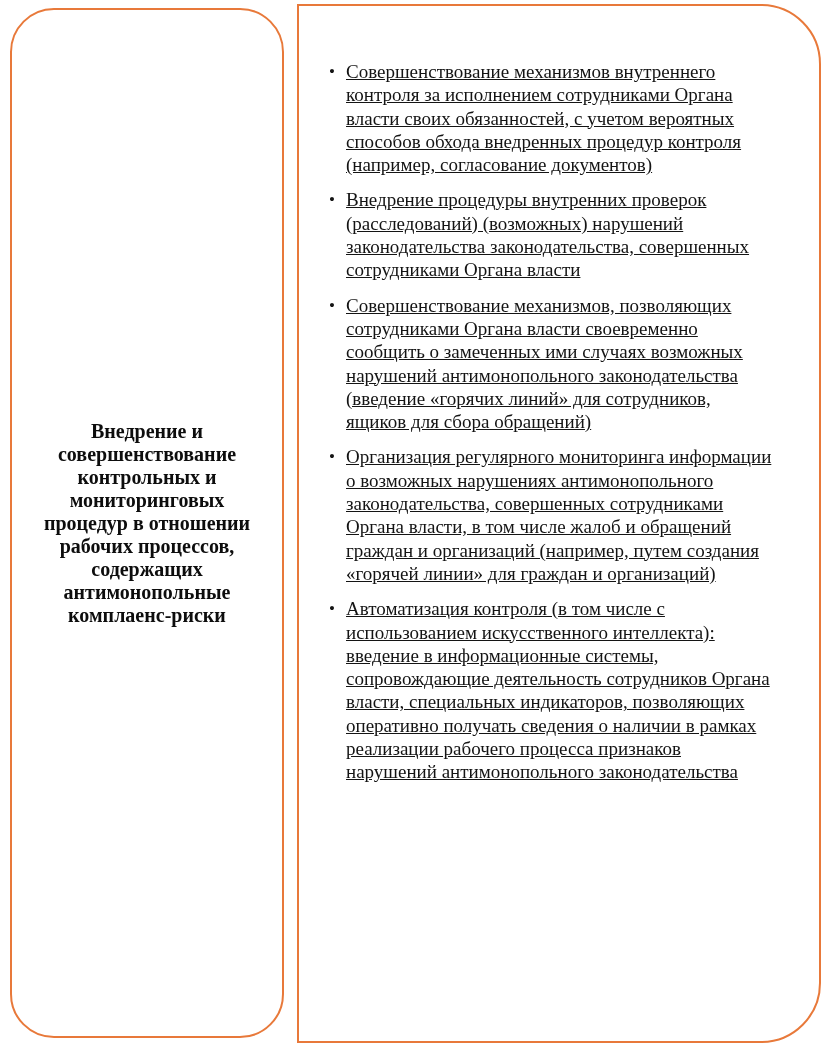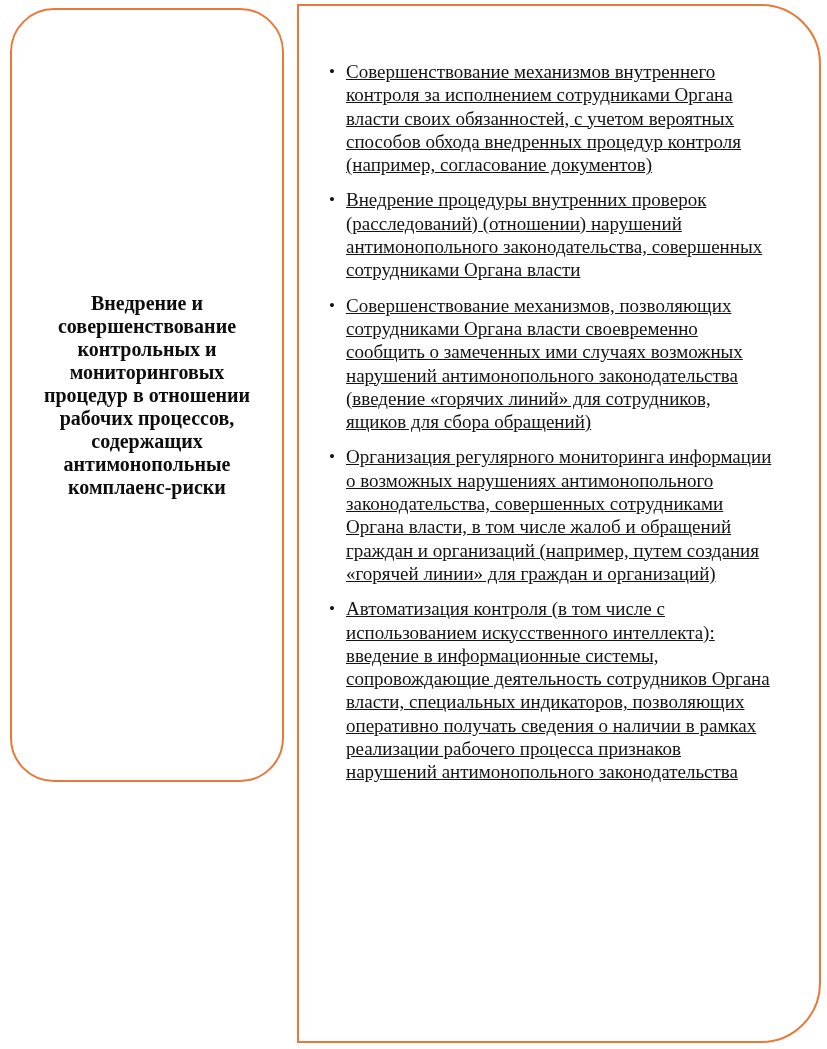--- a/index.html
+++ b/index.html
@@ -17,21 +17,21 @@
   }
   .canvas {
     position: absolute;
     inset: 0;
   }
   .left-box {
     position: absolute;
     left: 10px;
     top: 8px;
     width: 274px;
-    height: 774px;
+    height: 1030px;
     box-sizing: border-box;
     border: 2px solid #E8793A;
     border-radius: 44px;
     background: #ffffff;
     display: flex;
     align-items: center;
     justify-content: center;
     padding: 0 20px;
   }
   .left-box .title {
@@ -83,21 +83,21 @@
   </div>
 
   <div class="right-box">
     <div>
         <div class="bullet-item">
           <span class="marker">•</span>
           <span class="btext">Совершенствование механизмов внутреннего контроля за исполнением сотрудниками Органа власти своих обязанностей, с учетом вероятных способов обхода внедренных процедур контроля (например, согласование документов)</span>
         </div>
         <div class="bullet-item">
           <span class="marker">•</span>
-          <span class="btext">Внедрение процедуры внутренних проверок (расследований) (отношении) нарушений антимонопольного законодательства, совершенных сотрудниками Органа власти</span>
+          <span class="btext">Внедрение процедуры внутренних проверок (расследований) (возможных) нарушений законодательства законодательства, совершенных сотрудниками Органа власти</span>
         </div>
         <div class="bullet-item">
           <span class="marker">•</span>
           <span class="btext">Совершенствование механизмов, позволяющих сотрудниками Органа власти своевременно сообщить о замеченных ими случаях возможных нарушений антимонопольного законодательства (введение «горячих линий» для сотрудников, ящиков для сбора обращений)</span>
         </div>
         <div class="bullet-item">
           <span class="marker">•</span>
           <span class="btext">Организация регулярного мониторинга информации о возможных нарушениях антимонопольного законодательства, совершенных сотрудниками Органа власти, в том числе жалоб и обращений граждан и организаций (например, путем создания «горячей линии» для граждан и организаций)</span>
         </div>
         <div class="bullet-item">

